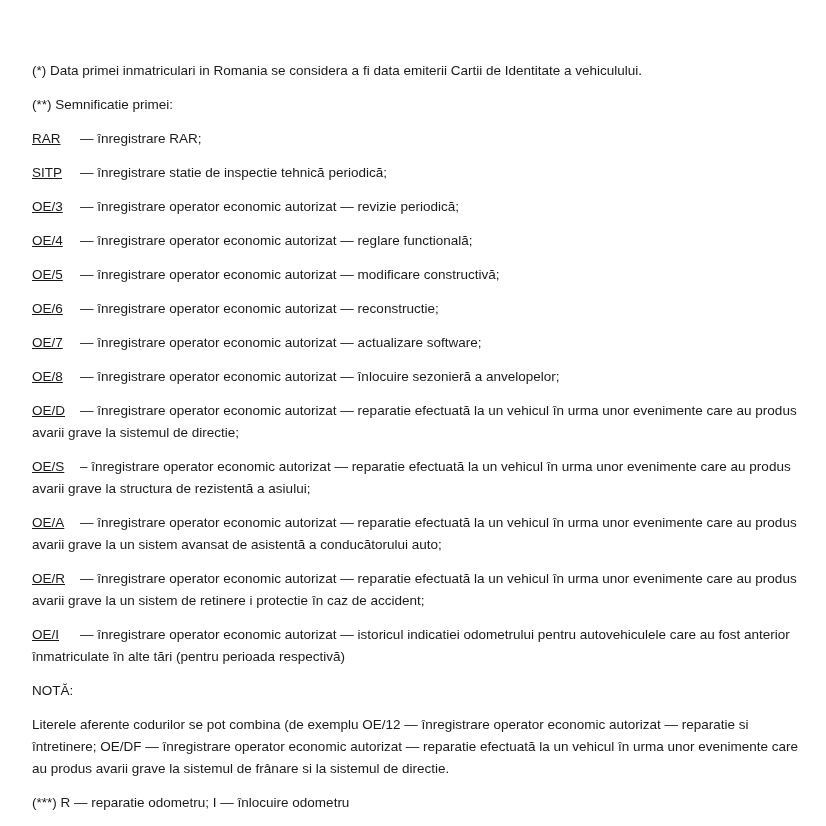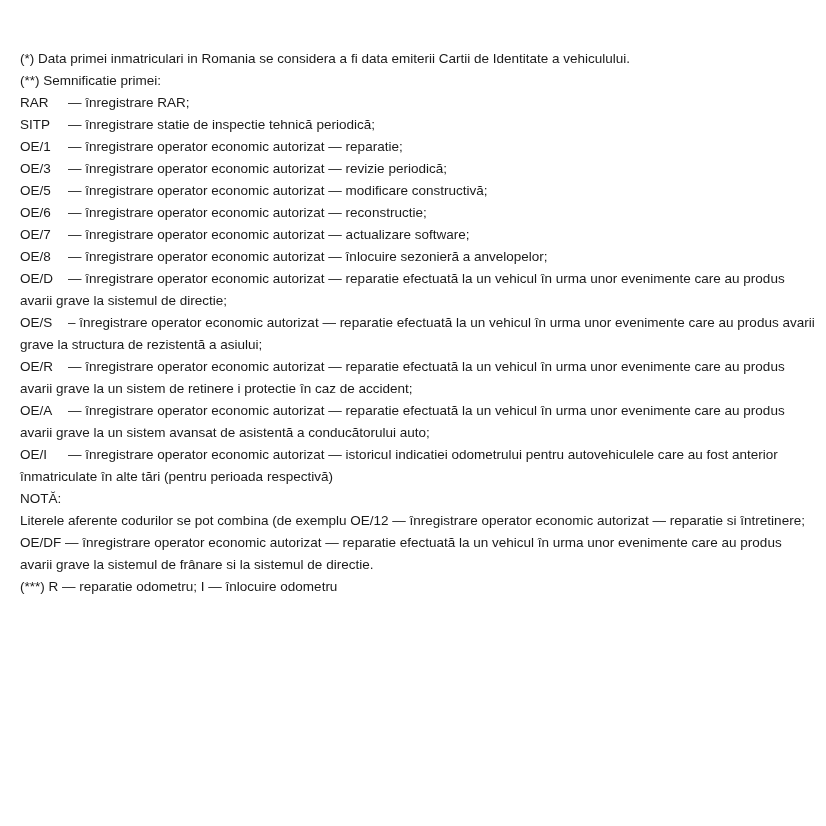--- a/index.html
+++ b/index.html
@@ -18,65 +18,66 @@
   .doc {
     position: absolute;
     left: 20px;
     top: 48px;
     width: 796px;
     font-size: 13.5px;
     line-height: 22px;
     color: #1a1a1a;
   }
   .doc p {
-    margin: 0;
+    margin: 12px;
     padding: 0;
   }
   
   .code {
     display: inline-block;
     min-width: 48px;
+    text-decoration: underline;
   }
 </style>
 </head>
 <body>
 
 <div class="doc">
 
   <p>(*) Data primei inmatriculari in Romania se considera a fi data emiterii Cartii de Identitate a vehiculului.</p>
   <p>(**) Semnificatie primei:</p>
 
   <p class="entry"><span class="code">RAR</span><span>— înregistrare RAR;</span></p>
 
   <p class="entry"><span class="code">SITP</span><span>— înregistrare statie de inspectie tehnică periodică;</span></p>
 
 
-  <p class="entry"><span class="code">OE/1</span><span>— înregistrare operator economic autorizat — reparatie;</span></p>
 
 
   <p class="entry"><span class="code">OE/3</span><span>— înregistrare operator economic autorizat — revizie periodică;</span></p>
 
+  <p class="entry"><span class="code">OE/4</span><span>— înregistrare operator economic autorizat — reglare functională;</span></p>
 
   <p class="entry"><span class="code">OE/5</span><span>— înregistrare operator economic autorizat — modificare constructivă;</span></p>
 
   <p class="entry"><span class="code">OE/6</span><span>— înregistrare operator economic autorizat — reconstructie;</span></p>
 
   <p class="entry"><span class="code">OE/7</span><span>— înregistrare operator economic autorizat — actualizare software;</span></p>
 
   <p class="entry"><span class="code">OE/8</span><span>— înregistrare operator economic autorizat — înlocuire sezonieră a anvelopelor;</span></p>
 
   <p class="entry"><span class="code">OE/D</span><span>— înregistrare operator economic autorizat — reparatie efectuată la un vehicul în urma unor evenimente care au produs avarii grave la sistemul de directie;</span></p>
 
 
 
   <p class="entry"><span class="code">OE/S</span><span>– înregistrare operator economic autorizat — reparatie efectuată la un vehicul în urma unor evenimente care au produs avarii grave la structura de rezistentă a asiului;</span></p>
 
+  <p class="entry"><span class="code">OE/A</span><span>— înregistrare operator economic autorizat — reparatie efectuată la un vehicul în urma unor evenimente care au produs avarii grave la un sistem avansat de asistentă a conducătorului auto;</span></p>
+
   <p class="entry"><span class="code">OE/R</span><span>— înregistrare operator economic autorizat — reparatie efectuată la un vehicul în urma unor evenimente care au produs avarii grave la un sistem de retinere i protectie în caz de accident;</span></p>
-
-  <p class="entry"><span class="code">OE/A</span><span>— înregistrare operator economic autorizat — reparatie efectuată la un vehicul în urma unor evenimente care au produs avarii grave la un sistem avansat de asistentă a conducătorului auto;</span></p>
 
   <p class="entry"><span class="code">OE/I</span><span>— înregistrare operator economic autorizat — istoricul indicatiei odometrului pentru autovehiculele care au fost anterior înmatriculate în alte tări (pentru perioada respectivă)</span></p>
 
   <p>NOTĂ:</p>
   <p>Literele aferente codurilor se pot combina (de exemplu OE/12 — înregistrare operator economic autorizat — reparatie si întretinere; OE/DF — înregistrare operator economic autorizat — reparatie efectuată la un vehicul în urma unor evenimente care au produs avarii grave la sistemul de frânare si la sistemul de directie.</p>
 
   <p>(***) R — reparatie odometru; I — înlocuire odometru</p>
 
 </div>
 

